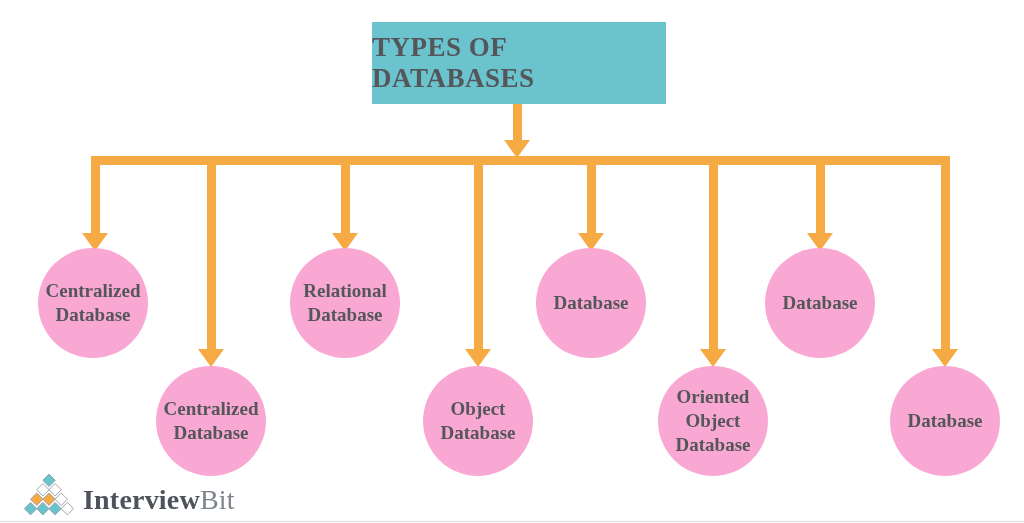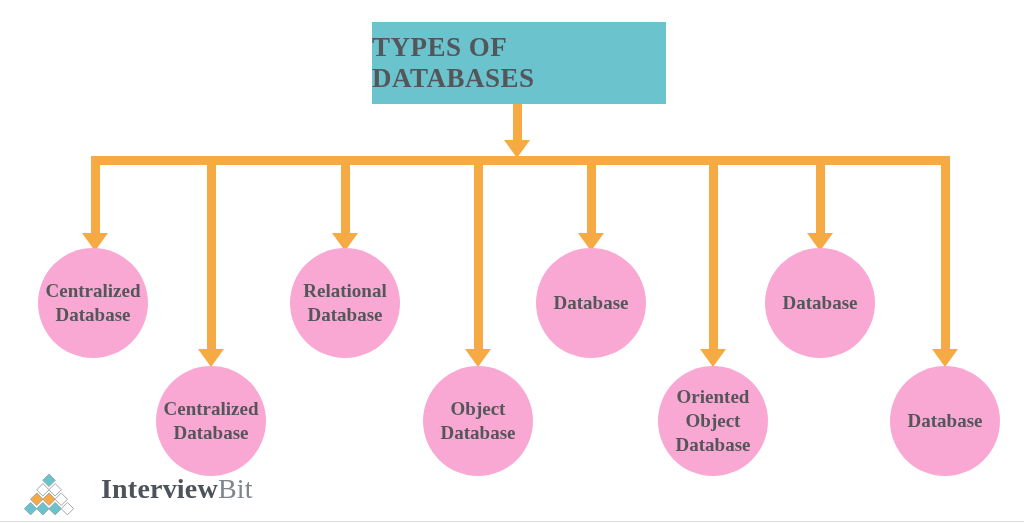--- a/index.html
+++ b/index.html
@@ -41,21 +41,21 @@
   .node .label span:empty{display:none;}
   .c1{left:38px;top:248px;}
   .c2{left:156px;top:366px;}
   .c3{left:290px;top:248px;}
   .c4{left:423px;top:366px;}
   .c5{left:536px;top:248px;}
   .c6{left:658px;top:366px;}
   .c7{left:765px;top:248px;}
   .c8{left:890px;top:366px;}
   
-  .logo{position:absolute;left:24px;top:473px;display:flex;align-items:flex-start;gap:18px;}
+  .logo{position:absolute;left:24px;top:473px;display:flex;align-items:flex-end;}
   .logo svg{display:block;}
   .wordmark{margin-left:9px;font-size:28px;letter-spacing:.2px;}
   .wordmark .bold{color:#4C535B;font-weight:bold;}
   .wordmark .light{color:#7E858C;font-weight:normal;}
   
   .bottom-line{position:absolute;left:0;bottom:1px;width:1024px;height:1px;background:#DCDCDC;}
 </style>
 </head>
 <body>
 

